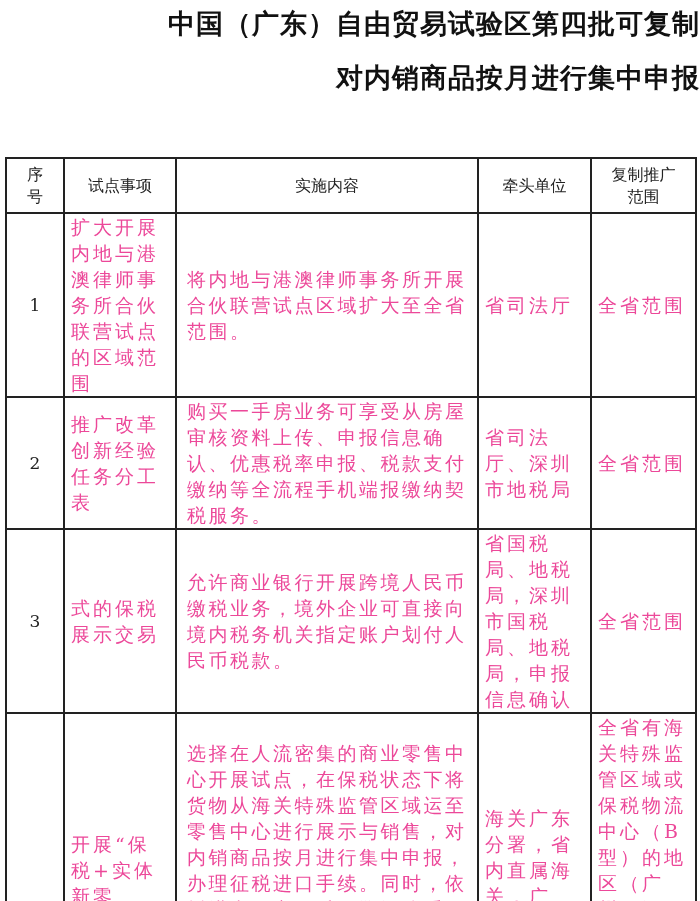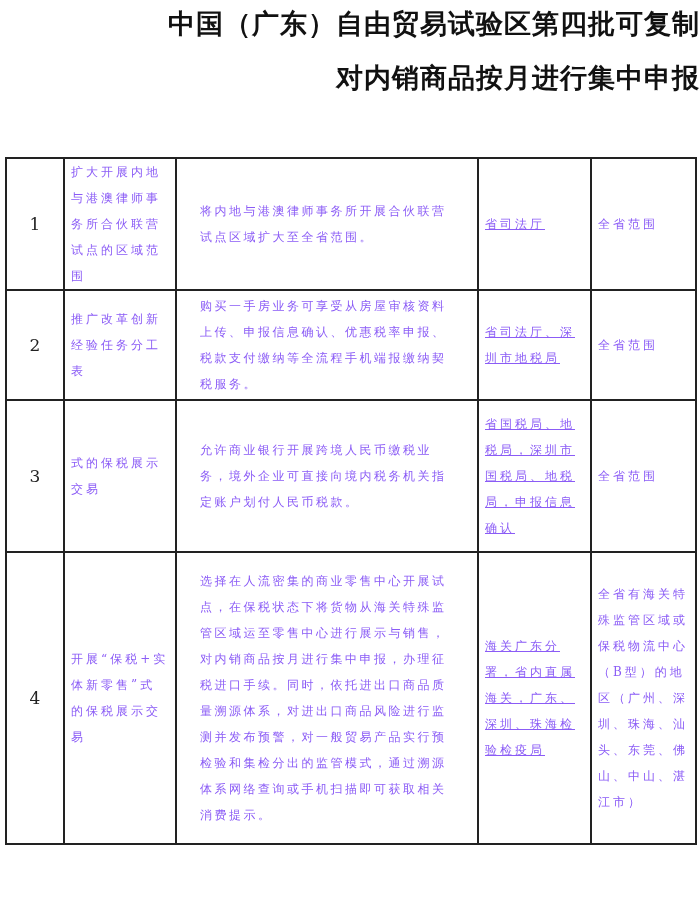--- a/index.html
+++ b/index.html
@@ -5,27 +5,27 @@
   html, body { margin: 0; padding: 0; background: #ffffff; }
   body { width: 700px; height: 901px; position: relative; overflow: hidden;
          font-family: "DejaVu Serif", "Liberation Serif", serif; color: #222; }
   .title { position: absolute; left: 0; width: 700px; text-align: right;
            font-weight: bold; font-size: 27px; letter-spacing: 1px; color: #111; }
   .t1 { top: 6px; }
   .t2 { top: 60px; }
   table { position: absolute; left: 5px; top: 157px; border-collapse: collapse;
           table-layout: fixed; width: 690px; }
   td, th { border: 2px solid #222; padding: 0 6px; vertical-align: middle;
-           font-size: 12px; line-height: 26px; color: #8b5cf6; font-weight: normal; }
+           font-size: 19px; line-height: 26px; color: #ec4899; font-weight: normal; }
   th { font-family: "DejaVu Sans", "Liberation Sans", sans-serif; color: #222;
        font-size: 16px; text-align: center; line-height: 22px; }
   td.num { text-align: center; color: #222; font-size: 17px; }
   td.item { letter-spacing: 3px; }
-  td.content { letter-spacing: 2.5px; padding: 0 23px; }
-  td.lead { letter-spacing: 3px; text-decoration: underline; }
+  td.content { letter-spacing: 2.5px; padding: 0 10px; }
+  td.lead { letter-spacing: 3px; }
   td.scope { letter-spacing: 3px; margin-left: 24px; }
   col.c1 { width: 58px; } col.c2 { width: 112px; } col.c3 { width: 302px; }
   col.c4 { width: 113px; } col.c5 { width: 105px; }
   tr.h { height: 55px; } tr.r1 { height: 131px; } tr.r2 { height: 110px; }
   tr.r3 { height: 152px; } tr.r4 { height: 292px; }
 </style>
 </head>
 <body>
 
 <div class="title t1">中国（广东）自由贸易试验区第四批可复制</div>
@@ -33,20 +33,27 @@
 
 <table>
   <colgroup>
       <col class="c1">
       <col class="c2">
       <col class="c3">
       <col class="c4">
       <col class="c5">
     </colgroup>
   <tbody>
+      <tr class="h">
+    <th style="padding:0 14px;">序号</th>
+    <th>试点事项</th>
+    <th>实施内容</th>
+    <th>牵头单位</th>
+    <th style="padding:0 12px;">复制推广范围</th>
+  </tr>
   <tr class="r1">
     <td class="num">1</td>
     <td class="item">扩大开展内地与港澳律师事务所合伙联营试点的区域范围</td>
     <td class="content">将内地与港澳律师事务所开展合伙联营试点区域扩大至全省范围。</td>
     <td class="lead">省司法厅</td>
     <td class="scope">全省范围</td>
   </tr>
   <tr class="r2">
     <td class="num">2</td>
     <td class="item">推广改革创新经验任务分工表</td>

